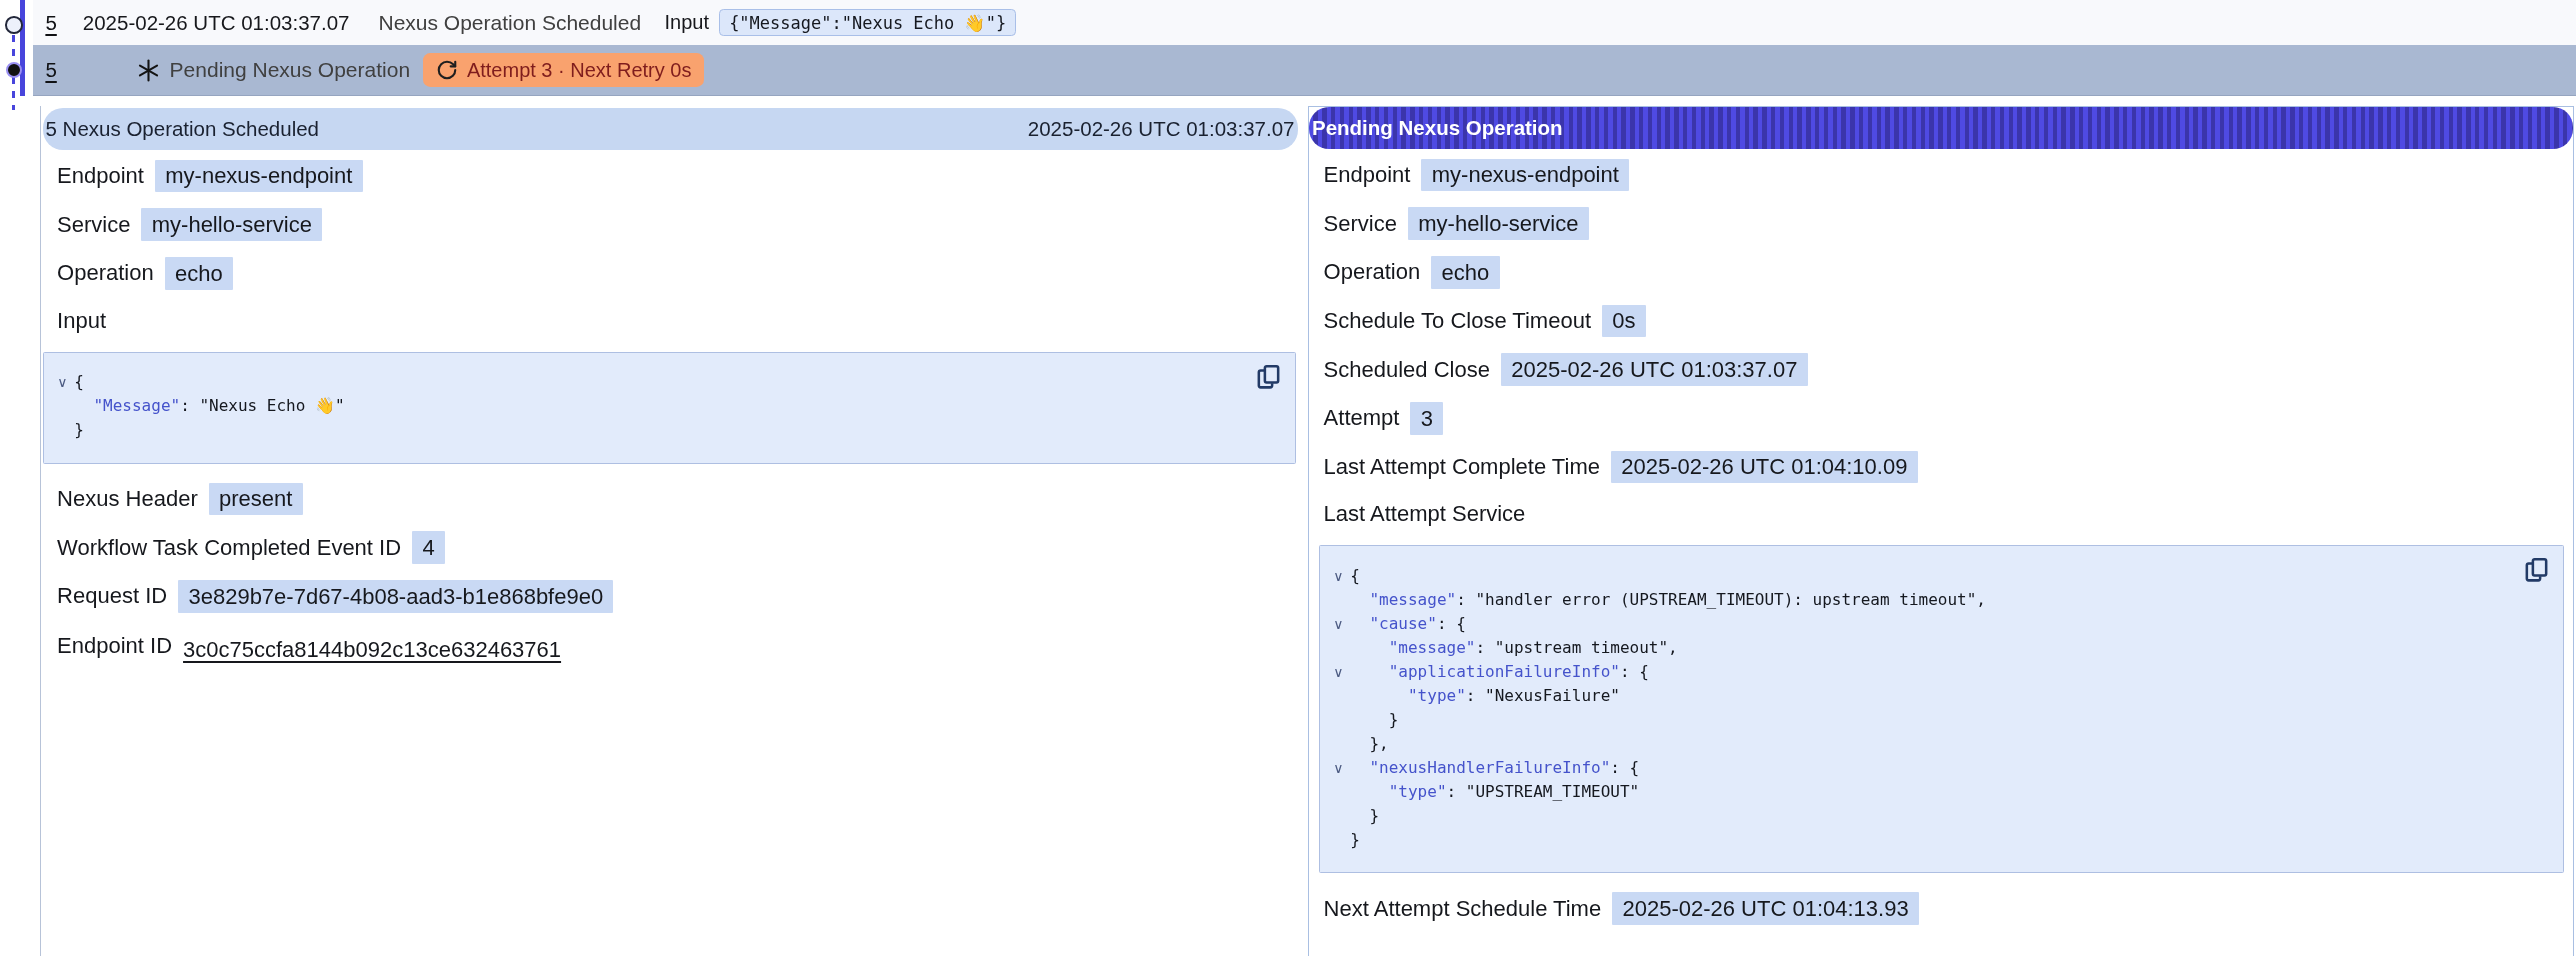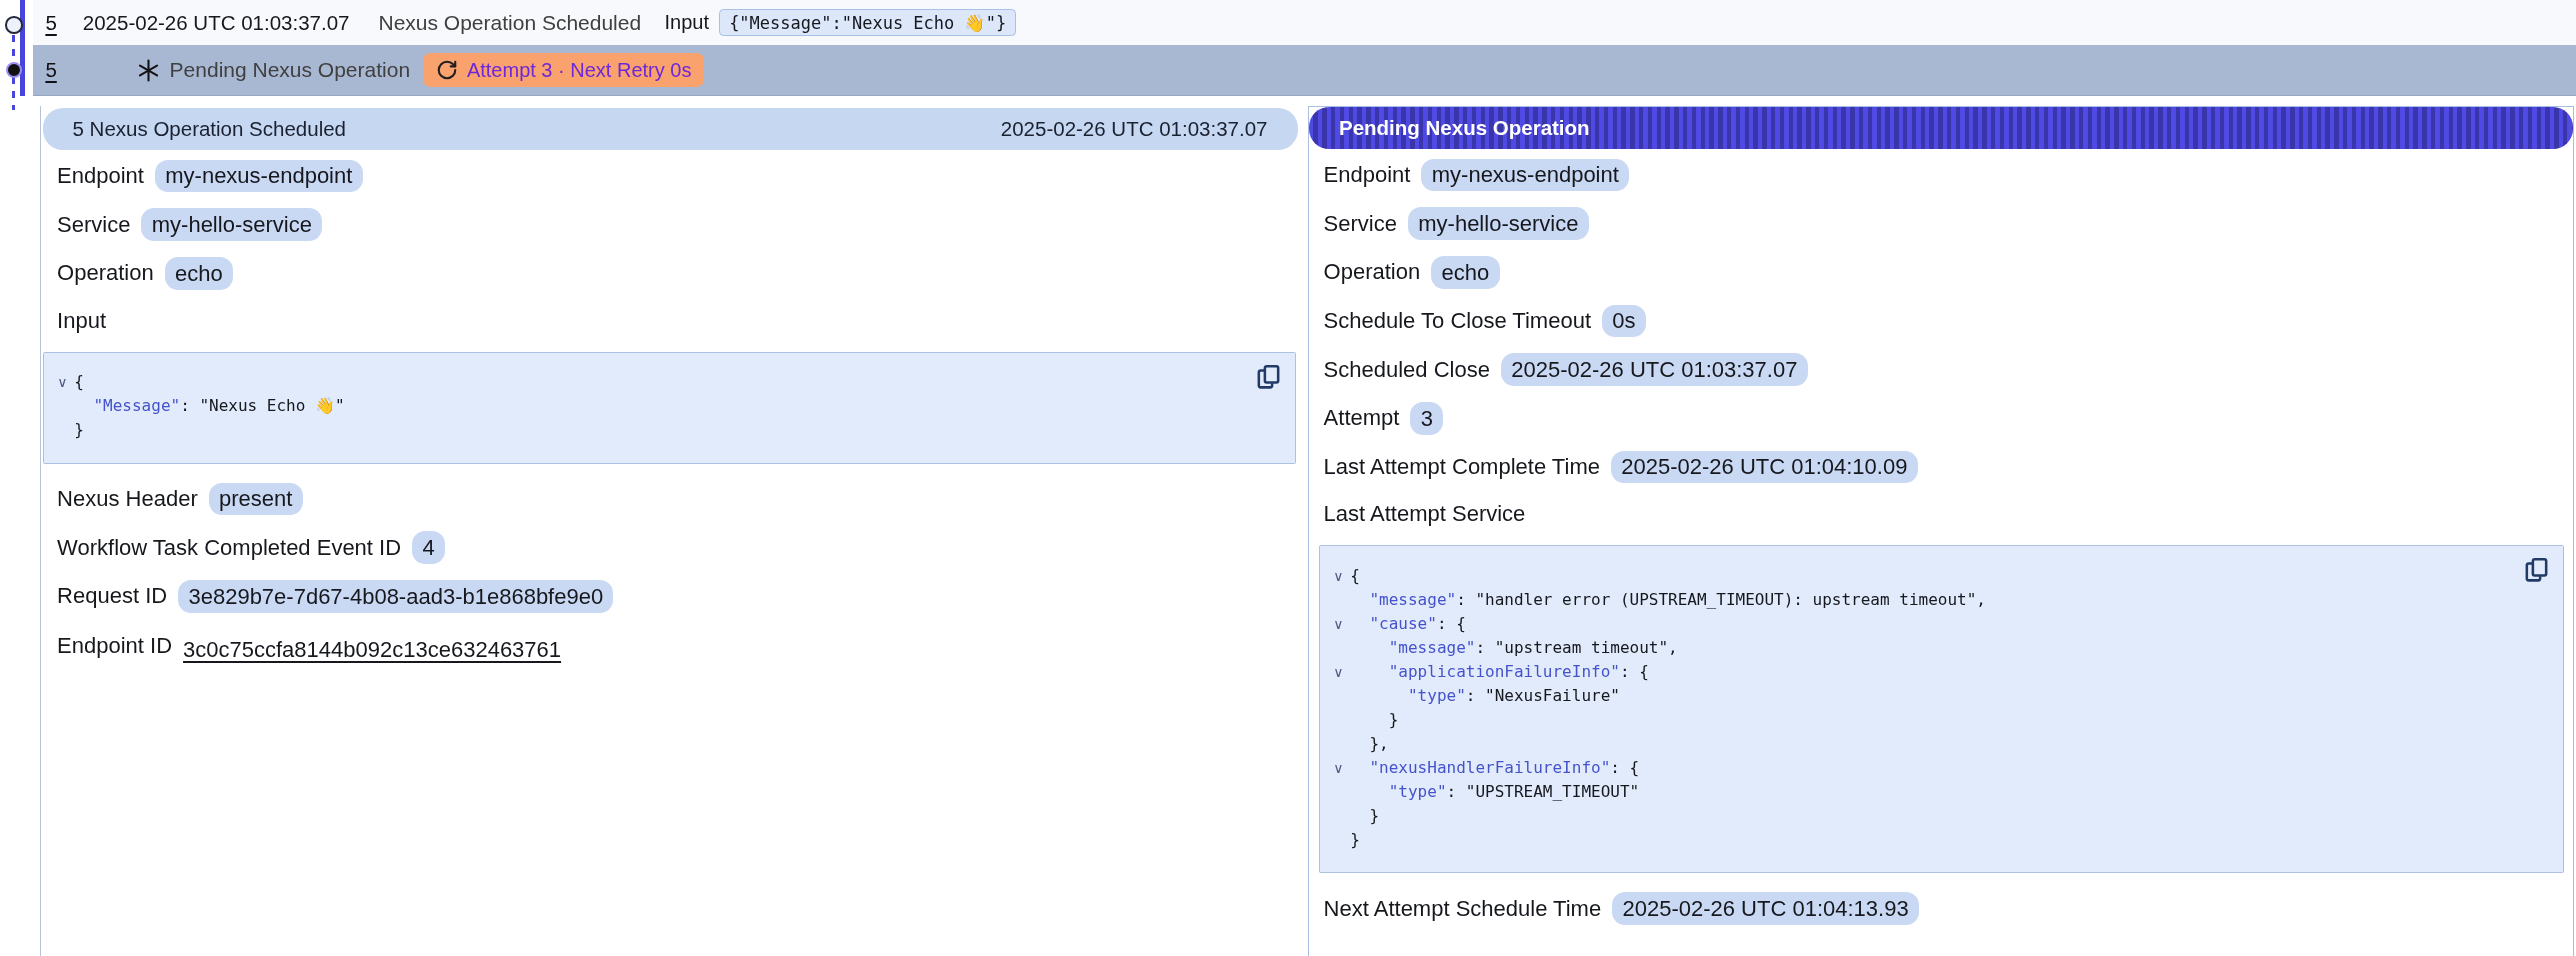--- a/index.html
+++ b/index.html
@@ -31,40 +31,40 @@
   .ev-ts    { font-size:20.5px; color:#17181c; margin-left:26px; }
   .ev-title { font-size:21px; font-weight:400; color:#404040; }
   .row1 .ev-title { margin-left:29px; }
   .row1 .input-label { font-size:20px; color:#17181c; margin-left:23.4px; }
   .input-chip { font-family:"DejaVu Sans Mono", monospace; font-size:17px; color:#15181f;
                 background:#dce7fa; border:1.5px solid #a9bfe8; border-radius:4.4px;
                 padding:2.9px 8.8px; margin-left:10.3px; }
   .star-icon { margin-left:79px; display:flex; align-items:center; }
   .row2 .ev-title { margin-left:8.8px; }
   .retry-chip { display:flex; align-items:center; gap:8.8px; background:#f9a26e; border-radius:7.3px;
-                padding:5.1px 13px; font-size:20px; font-weight:500; color:#6d28d9; margin-left:13px; }
+                padding:5.1px 13px; font-size:20px; font-weight:500; color:#7f1d1d; margin-left:13px; }
 
   
   .details { position:absolute; left:40px; top:106px; right:0; bottom:0;
              border-left:0.7px solid #b7c3d8; }
   .panel-left  { position:absolute; left:1.5px;    top:2.2px; width:1255px; }
   .panel-right { position:absolute; left:1267px; top:0;   width:1266px; height:871px;
                  border:1.5px solid #a9bfe2; border-bottom:none; background:#fff; }
 
   .panel-header { height:42px; display:flex; align-items:center; justify-content:space-between;
-                  padding:0 30px; font-size:20.5px;border-radius:20px; }
+                  padding:0 3px; font-size:20.5px;border-radius:20px; }
   .panel-header.light   { background:#c6d7f2; color:#1a2130; font-weight:500; }
   .panel-header.striped { background: repeating-linear-gradient(90deg,#4f4ae3 0 4.4px,#3b35ab 4.4px 8.8px);
                           color:#ffffff; font-weight:600; }
 
   .fields { padding:9.5px 14.6px 0 14.6px; }
   .field-row   { display:flex; align-items:center; margin-bottom:16px; min-height:30px;
                  font-size:22px; color:#16181d; }
   .field-label { margin-right:11px; }
-  .chip        { background:#c9d9f4; border-radius:13px; padding:3.7px 10.3px; line-height:1.15;
+  .chip        { background:#c9d9f4; border-radius:1px; padding:3.7px 10.3px; line-height:1.15;
                  max-width:1025px; }
   .field-link  { color:#16181d; text-decoration:underline; text-underline-offset:3.7px;margin-top:8px; }
 
   
   .code-block { position:relative; background:#e2ebfb; border:0.7px solid #aebfe2; border-radius:1.5px;
                 padding:17.6px 47px 20.5px 7.3px; margin:1.5px 0 19px 0;
                 font-family:"DejaVu Sans Mono", monospace; font-size:16px; color:#15181f; }
   .panel-left  .code-block { margin-left:-14.6px; margin-right:-13px; }
   .panel-right .code-block { margin-left:-5.1px;  margin-right:-5.1px; }
   .code-line { display:flex; line-height:24px; }

